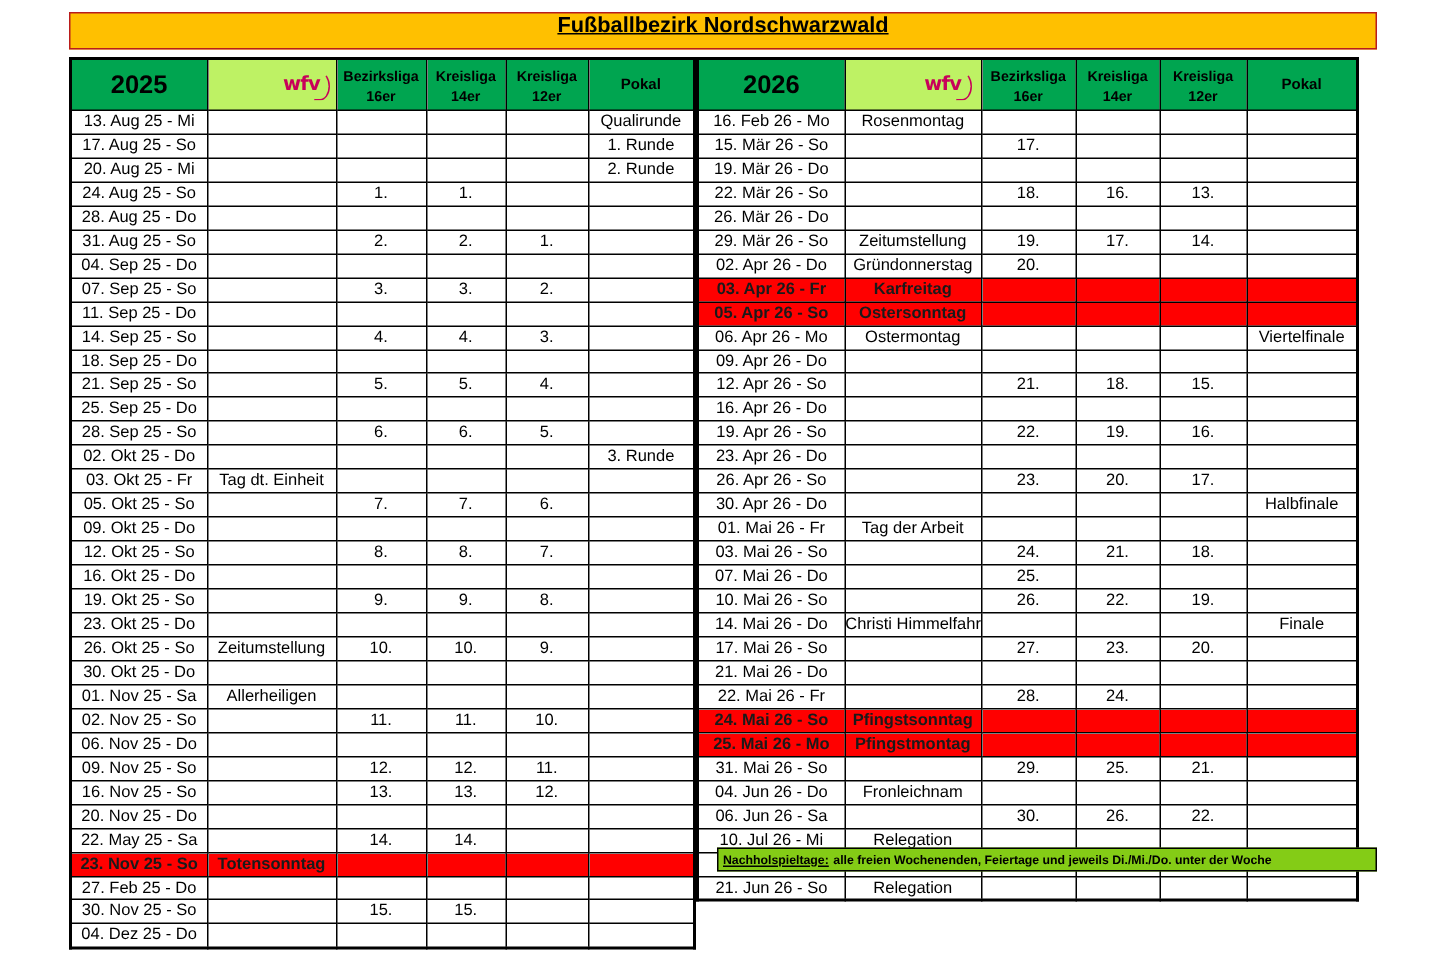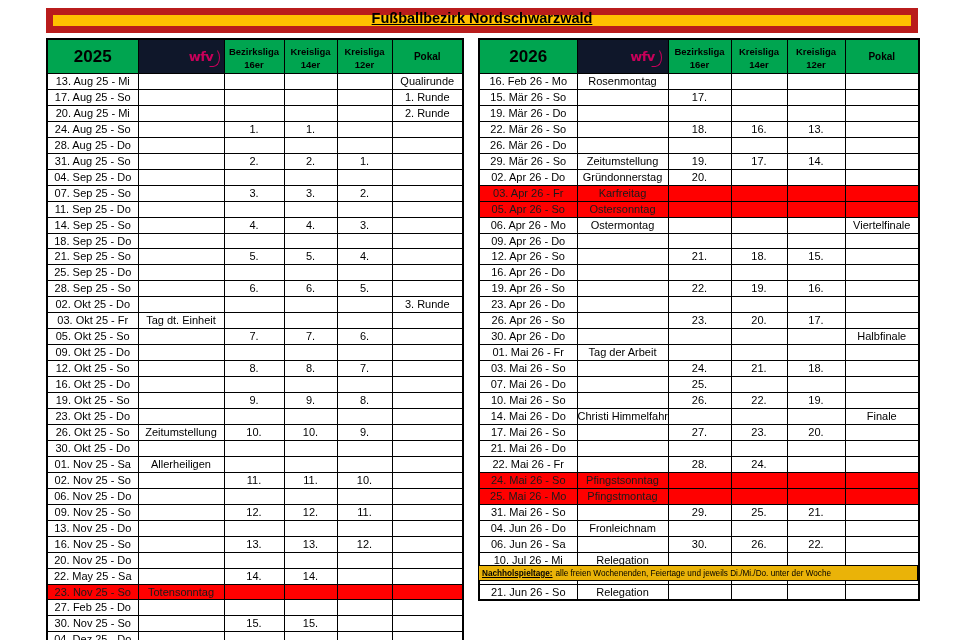--- a/index.html
+++ b/index.html
@@ -8,41 +8,41 @@
     background:#ffffff;
     font-family:"Liberation Sans","DejaVu Sans",sans-serif;
     overflow:hidden;
   }
   .page{position:relative;width:960px;height:640px;box-sizing:border-box;}
 
   
   .title-bar{
     position:absolute;left:46px;top:8px;width:872px;height:25px;
     background:#FFC000;
-    display:flex;align-items:flex-end;justify-content:center;
-    border:7px solid #b91c1c;
+    display:flex;align-items:flex-start;justify-content:center;
+    border:1px solid #b91c1c;
     box-sizing:border-box;
   }
   .title-bar .title-text{
     font-size:14.5px;font-weight:bold;color:#000;
     text-decoration:underline;
     letter-spacing:0px;
     white-space:nowrap;
   }
 
   
   .cal{
     position:absolute;
     border-collapse:collapse;
     table-layout:fixed;
     border:2px solid #000;
     background:#fff;
   }
   .cal.left{left:46px;top:38px;width:416px;}
-  .cal.right{left:478px;top:38px;width:440px;}
+  .cal.right{left:464px;top:38px;width:440px;}
 
   .cal td,.cal th{
     border:1px solid #000;
     padding:0;
     margin:0;
     height:14.95px;
     line-height:14.95px;
     font-size:11px;
     color:#000;
     text-align:center;
@@ -61,21 +61,21 @@
     font-weight:bold;
     font-size:9.5px;
     padding:0 1px;
   }
   .cal thead th.yearcell{
     font-size:17px;
     line-height:33px;
     font-weight:bold;
   }
   .cal thead th.logocell{
-    background:#0f172a;
+    background:#bef264;
     padding-left:48px;
   }
   .cal thead th.pokalcell{
     font-size:10px;line-height:33px;
   }
   .cal thead th .two-line{
     display:block;
     padding-top:4px;
   }
   .cal thead th .two-line span{display:block;line-height:12.5px;}
@@ -117,37 +117,38 @@
   .cal.right col.c-k14{width:56px;}
   .cal.right col.c-k12{width:58px;}
   .cal.right col.c-pok{width:74px;}
 
   td.date{font-size:11px;}
   td.note{font-size:11px;}
 
   tr.holiday td{
     background:#FF0000;
     color:#1a1a1a;
+    font-weight:bold;
   }
 
   
   .footnote{
     position:absolute;left:478px;top:565px;width:440px;height:16px;
-    background:#eab308;
+    background:#84cc16;
     border:1px solid #000;
     box-sizing:border-box;
     display:flex;align-items:center;
     padding-left:3px;
     font-size:8.2px;
     color:#000;
     white-space:nowrap;
     overflow:hidden;
   }
   .footnote .fn-label{font-weight:bold;text-decoration:underline;margin-right:3px;}
-  .footnote .fn-text{font-weight:normal;}
+  .footnote .fn-text{font-weight:bold;}
 </style>
 </head>
 <body>
 
 <div class="page">
 
   <div class="title-bar">
     <span class="title-text">Fußballbezirk Nordschwarzwald</span>
   </div>
 
@@ -406,28 +407,20 @@
         </tr>
         <tr>
           <td class="date">09. Nov 25 - So</td>
           <td class="note"></td>
           <td class="bez">12.</td>
           <td class="k14">12.</td>
           <td class="k12">11.</td>
           <td class="pokal"></td>
         </tr>
         <tr>
-          <td class="date">13. Nov 25 - Do</td>
-          <td class="note"></td>
-          <td class="bez"></td>
-          <td class="k14"></td>
-          <td class="k12"></td>
-          <td class="pokal"></td>
-        </tr>
-        <tr>
           <td class="date">16. Nov 25 - So</td>
           <td class="note"></td>
           <td class="bez">13.</td>
           <td class="k14">13.</td>
           <td class="k12">12.</td>
           <td class="pokal"></td>
         </tr>
         <tr>
           <td class="date">20. Nov 25 - Do</td>
           <td class="note"></td>

